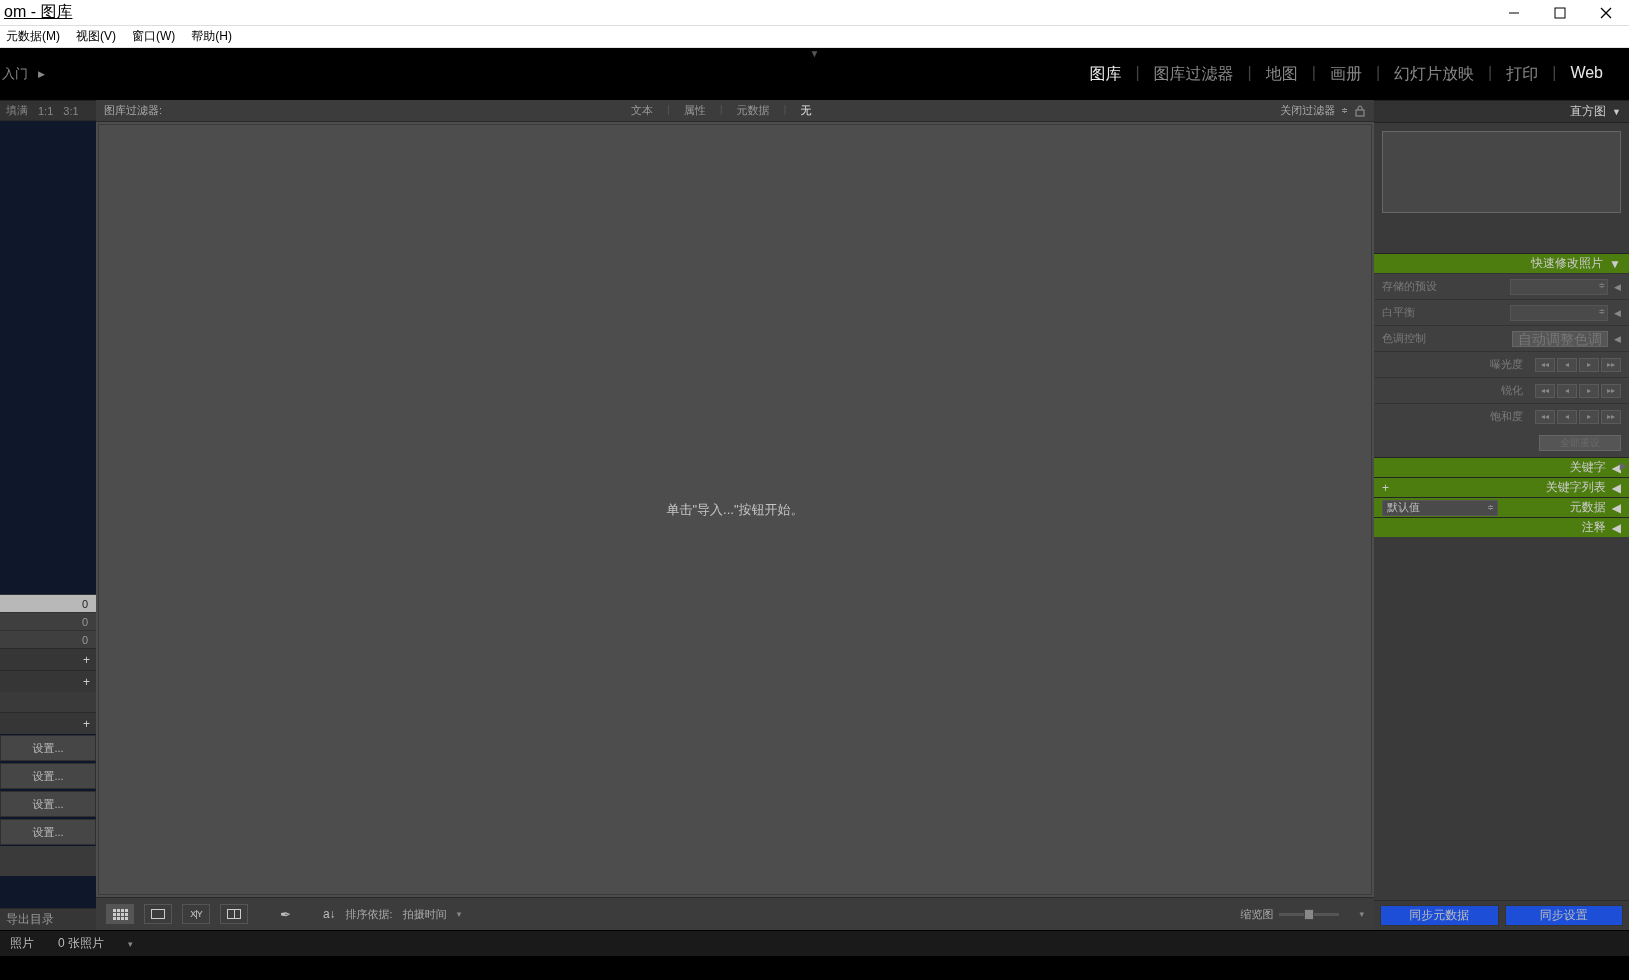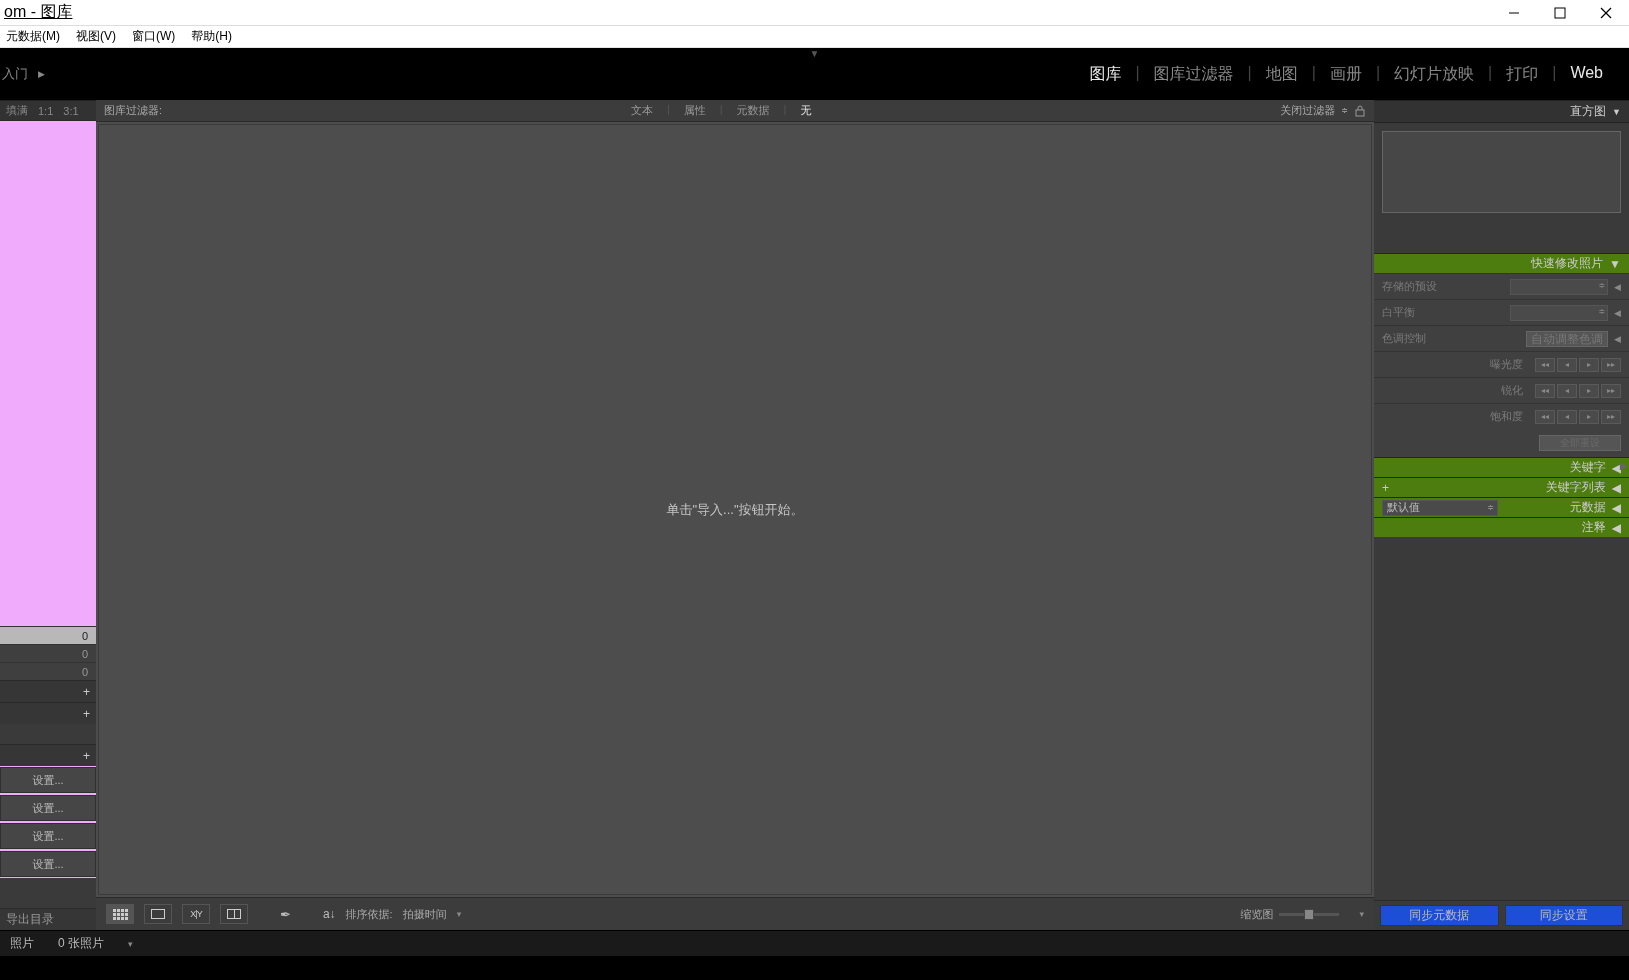--- a/index.html
+++ b/index.html
@@ -20,32 +20,32 @@
 .topbar .left { display:flex; align-items:center; gap:10px; color:#888; font-size:13px; }
 .modes { display:flex; gap:0; font-size:16px; color:#888; }
 .modes span { padding:0 8px; }
 .modes .sep { color:#444; padding:0 6px; }
 .modes .active { color:#e8e8e8; }
 .modes .web { color:#e8e8e8; }
 .top-chevron { position:absolute; left:50%; top:0; transform:translateX(-50%); color:#555; font-size:10px; }
 
 
 .main { display:flex; height:830px; }
-.leftpanel { width:96px; background:#f0abfc; display:flex; flex-direction:column; border-top:1px solid #222; }
+.leftpanel { width:96px; background:#0f172a; display:flex; flex-direction:column; border-top:1px solid #222; }
 .center { flex:1; display:flex; flex-direction:column; background:#4d4d4d; }
 .rightpanel { width:255px; background:#3a3a3a; display:flex; flex-direction:column; border-top:1px solid #222; }
 
 
 .leftpanel .zoom-row { height:20px; border-bottom:1px solid #2a2a2a; display:flex; align-items:center; justify-content:flex-start; gap:10px; padding:0 6px; color:#888; font-size:11px; background:#323232; }
 .leftpanel .filler { flex:1; }
 .leftpanel .num-row { height:18px; display:flex; align-items:center; justify-content:flex-end; padding:0 8px; color:#999; font-size:11px; border-top:1px solid #333; background:#3f3f3f; }
 .leftpanel .num-row.hl { background:#b8b8b8; color:#222; }
 .leftpanel .plus-row { height:22px; display:flex; align-items:center; justify-content:flex-end; padding:0 6px; background:#363636; border-top:1px solid #2a2a2a; color:#ccc; font-size:12px; }
 .leftpanel .btn-row { height:26px; background:#464646; margin:1px 0; display:flex; align-items:center; justify-content:center; color:#bbb; border:1px solid #2f2f2f; font-size:11px; }
-.leftpanel .export-row { height:22px; display:flex; align-items:center; padding:5px 6px; color:#999; border-top:1px solid #2a2a2a; background:#363636; }
+.leftpanel .export-row { height:22px; display:flex; align-items:center; padding:5px 6px; color:#999; border-top:1px solid #2a2a2a; background:#363636;margin-top:32px; }
 
 
 .filterbar { height:22px; background:#3c3c3c; display:flex; align-items:center; padding:0 8px; color:#aaa; font-size:11px; border-bottom:1px solid #2a2a2a; }
 .filterbar .lbl { flex:0 0 auto; }
 .filterbar .mid { flex:1; display:flex; justify-content:center; gap:14px; }
 .filterbar .mid span { color:#999; }
 .filterbar .mid .sep { color:#555; }
 .filterbar .mid .act { color:#e0e0e0; }
 .filterbar .right { display:flex; align-items:center; gap:6px; }
 .lock-icon { width:12px; height:12px; display:inline-block; }
@@ -79,21 +79,21 @@
 .histogram { height:130px; padding:8px; background:#3a3a3a; }
 .histogram .box { width:100%; height:82px; border:1px solid #666; background:#474747; }
 .rp-section { background:#3a3a3a; }
 .rp-sec-head { height:20px; display:flex; align-items:center; justify-content:flex-end; padding:0 8px; gap:6px; background:#4d7c0f; color:#ccc; border-top:1px solid #252525; }
 .rp-sec-head.left-plus { justify-content:space-between; }
 .rp-row { height:26px; display:flex; align-items:center; padding:0 8px; gap:6px; color:#7a7a7a; background:#404040; border-top:1px solid #333; font-size:11px; }
 .rp-row .lbl { flex:0 0 auto; }
 .rp-row .sp { flex:1; }
 .rp-dd { width:98px; height:16px; background:#4a4a4a; border:1px solid #555; position:relative; }
 .rp-dd .ddtri { position:absolute; right:2px; top:1px; font-size:8px; color:#888; }
-.rp-autobtn { width:82px; height:16px; background:#555; border:1px solid #666; text-align:center; font-size:12px; color:#777; line-height:14px; }
+.rp-autobtn { width:96px; height:16px; background:#555; border:1px solid #666; text-align:center; font-size:14px; color:#777; line-height:14px; }
 .rp-tri-small { color:#888; font-size:9px; }
 .steppers { display:flex; gap:2px; }
 .stp { width:20px; height:14px; background:#4a4a4a; border:1px solid #5a5a5a; display:flex; align-items:center; justify-content:center; font-size:8px; color:#888; }
 .rp-row.sub { justify-content:flex-end; padding-right:8px; }
 .rp-row.sub .lbl2 { width:40px; text-align:right; margin-right:6px; color:#7a7a7a; }
 .rp-reset { display:flex; justify-content:flex-end; padding:6px 8px; background:#404040; }
 .rp-reset .btn { width:82px; height:16px; background:#555; border:1px solid #666; font-size:10px; color:#6a6a6a; text-align:center; line-height:14px; }
 .rp-meta-dd { width:116px; height:16px; background:#4a4a4a; border:1px solid #555; display:flex; align-items:center; padding:0 4px; color:#bbb; font-size:11px; position:relative; }
 .rp-meta-dd .ddtri { position:absolute; right:3px; font-size:8px; color:#999; }
 

